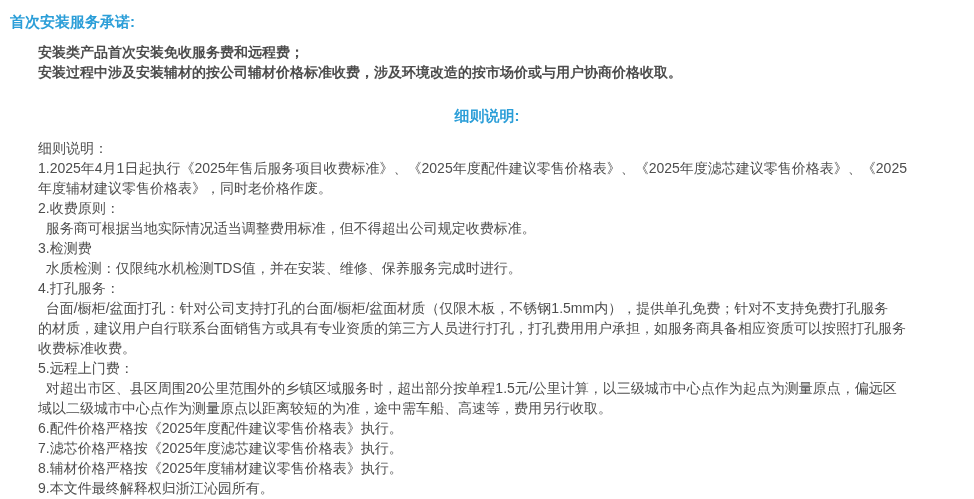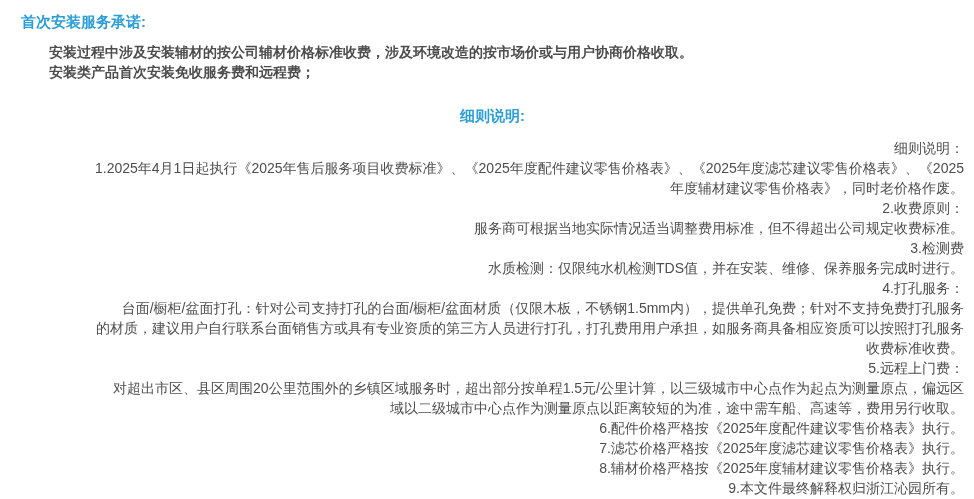--- a/index.html
+++ b/index.html
@@ -8,21 +8,21 @@
     background: #ffffff;
   }
   .page {
     position: relative;
     width: 974px;
     height: 499px;
     overflow: hidden;
     background: #ffffff;
     font-family: "Liberation Sans", sans-serif;
     box-sizing: border-box;
-    padding: 12px 10px 0 21px;
+    padding: 12px 10px 0 10px;
   }
   .section-heading {
     margin: 0;
     font-size: 15px;
     line-height: 20px;
     font-weight: bold;
     color: #2b9ed8;
     white-space: pre-wrap;
   }
   .body-block {
@@ -36,32 +36,31 @@
     margin-top: 10px;
     font-weight: bold;
   }
   .rules-heading {
     margin-top: 24px;
     text-align: center;
   }
   .rules-block {
     margin-top: 12px;
     font-weight: normal;
-    text-align: right;
   }
   .line {
     min-height: 20px;
   }
 </style>
 </head>
 <body>
 
 <div class="page">
 
   <h2 class="section-heading">首次安装服务承诺:</h2>
 
-  <div class="body-block promise-block"><div class="line">安装过程中涉及安装辅材的按公司辅材价格标准收费，涉及环境改造的按市场价或与用户协商价格收取。</div><div class="line">安装类产品首次安装免收服务费和远程费；</div></div>
+  <div class="body-block promise-block"><div class="line">安装类产品首次安装免收服务费和远程费；</div><div class="line">安装过程中涉及安装辅材的按公司辅材价格标准收费，涉及环境改造的按市场价或与用户协商价格收取。</div></div>
 
   <h2 class="section-heading rules-heading">细则说明:</h2>
 
   <div class="body-block rules-block"><div class="line">细则说明：</div><div class="line">1.2025年4月1日起执行《2025年售后服务项目收费标准》、《2025年度配件建议零售价格表》、《2025年度滤芯建议零售价格表》、《2025</div><div class="line">年度辅材建议零售价格表》，同时老价格作废。</div><div class="line">2.收费原则：</div><div class="line">  服务商可根据当地实际情况适当调整费用标准，但不得超出公司规定收费标准。</div><div class="line">3.检测费</div><div class="line">  水质检测：仅限纯水机检测TDS值，并在安装、维修、保养服务完成时进行。</div><div class="line">4.打孔服务：</div><div class="line">  台面/橱柜/盆面打孔：针对公司支持打孔的台面/橱柜/盆面材质（仅限木板，不锈钢1.5mm内），提供单孔免费；针对不支持免费打孔服务</div><div class="line">的材质，建议用户自行联系台面销售方或具有专业资质的第三方人员进行打孔，打孔费用用户承担，如服务商具备相应资质可以按照打孔服务</div><div class="line">收费标准收费。</div><div class="line">5.远程上门费：</div><div class="line">  对超出市区、县区周围20公里范围外的乡镇区域服务时，超出部分按单程1.5元/公里计算，以三级城市中心点作为起点为测量原点，偏远区</div><div class="line">域以二级城市中心点作为测量原点以距离较短的为准，途中需车船、高速等，费用另行收取。</div><div class="line">6.配件价格严格按《2025年度配件建议零售价格表》执行。</div><div class="line">7.滤芯价格严格按《2025年度滤芯建议零售价格表》执行。</div><div class="line">8.辅材价格严格按《2025年度辅材建议零售价格表》执行。</div><div class="line">9.本文件最终解释权归浙江沁园所有。</div></div>
 
 </div>
 
 </body></html>

